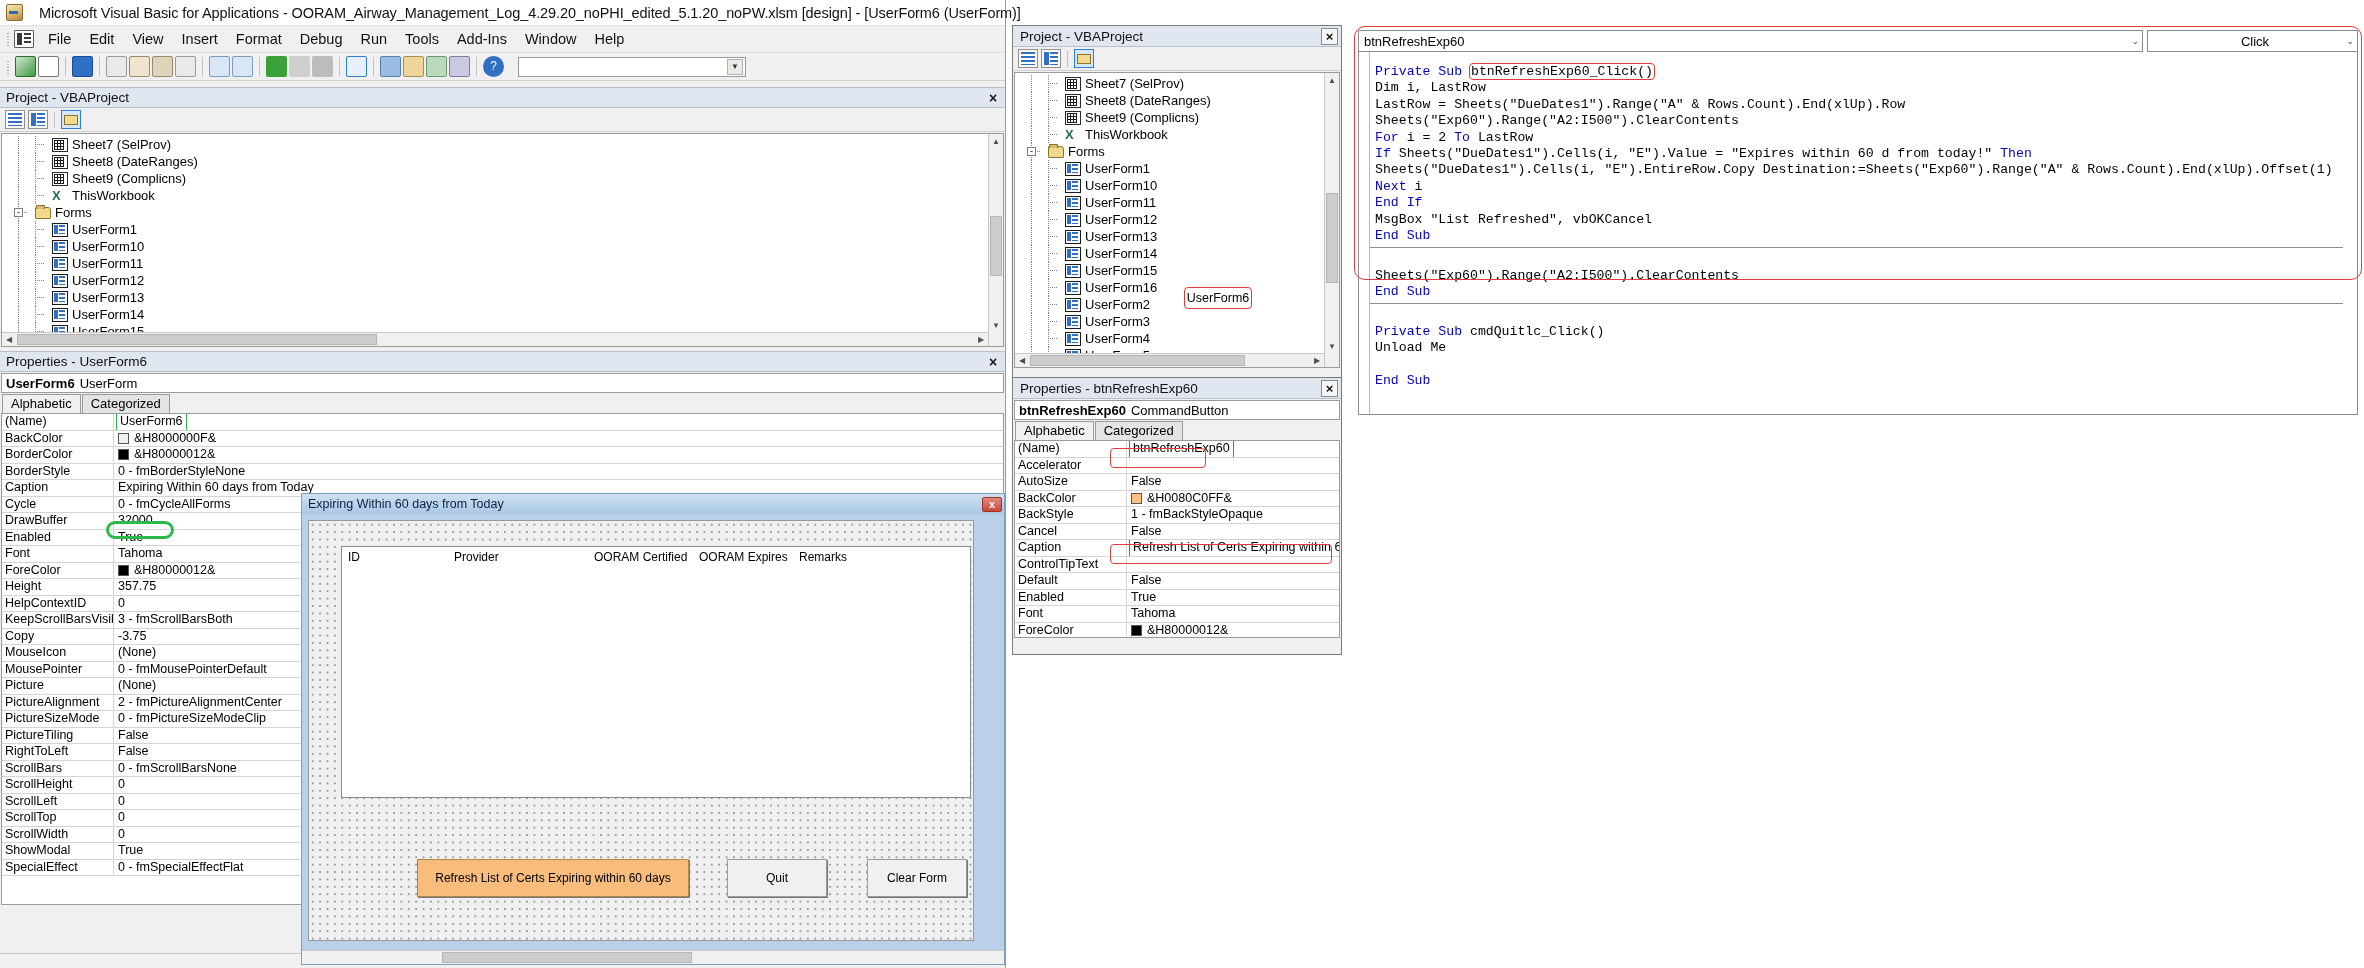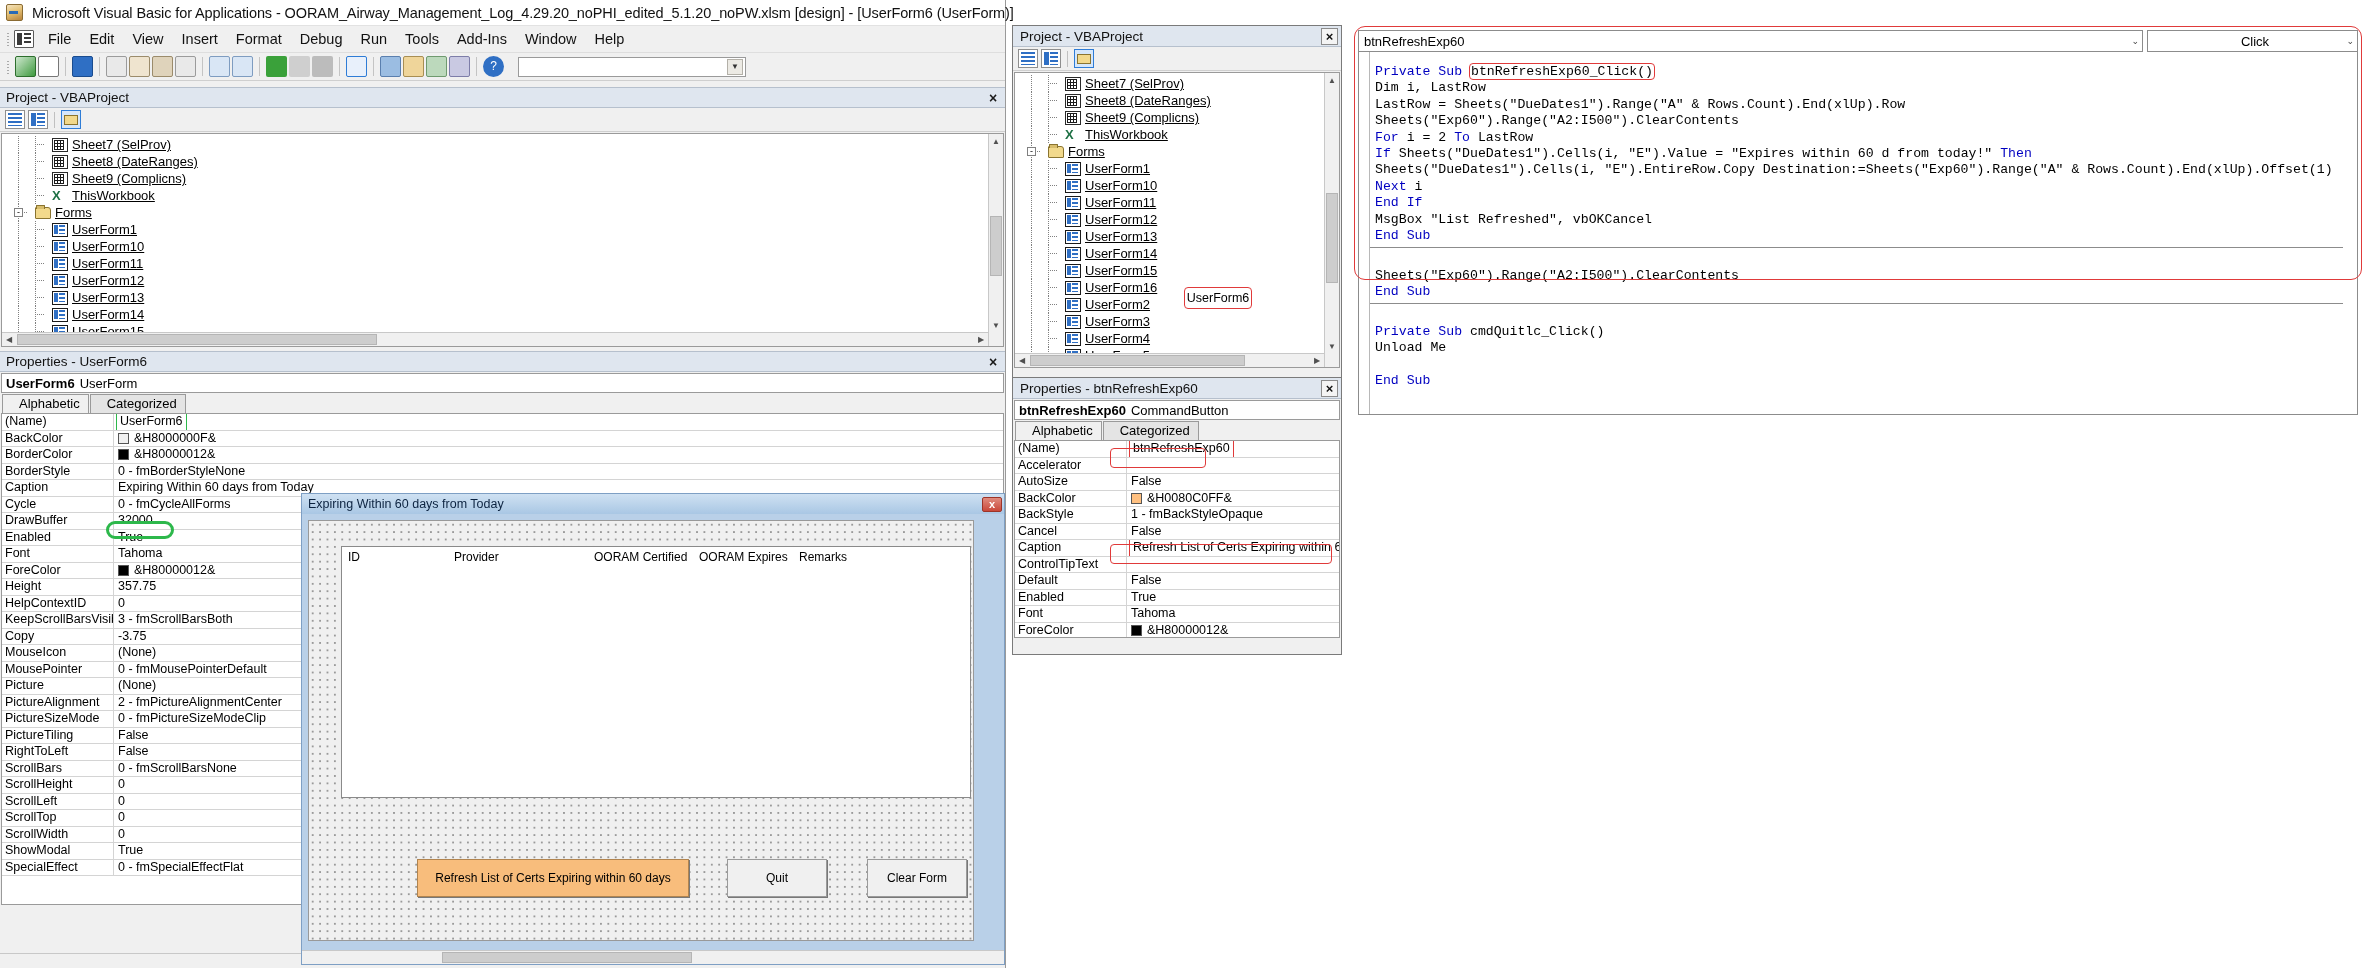--- a/index.html
+++ b/index.html
@@ -13,21 +13,21 @@
   #root { position: relative; width: 2364px; height: 968px; background: #ffffff; }
 
   
   .vbe-window {
     position: absolute; left: 0; top: 0; width: 1006px; height: 968px;
     background: #f0f0f0;
     border-right: 1px solid #9a9a9a;
   }
   .titlebar {
     height: 26px; background: #ffffff;
-    display: flex; align-items: center; padding-left: 6px; gap: 9px;
+    display: flex; align-items: center; padding-left: 6px; gap: 16px;
     border-bottom: 1px solid #e2e2e2;
   }
   .title-icon {
     width: 17px; height: 17px; flex: 0 0 auto;
     background: linear-gradient(160deg,#f3e3c0 0%,#e5c277 45%,#b9833a 100%);
     border: 1px solid #8a6b33; border-radius: 2px; position: relative;
   }
   .title-icon::after {
     content: ""; position: absolute; left: 2px; top: 6px; width: 9px; height: 3px;
     background: #2b6ab5;
@@ -93,21 +93,21 @@
     gap: 3px; padding-left: 5px; border-bottom: 1px solid #cfcfcf;
   }
   .pe-tb-btn { width: 20px; height: 19px; border: 1px solid #8f8f8f; background: #fff; position: relative; }
   .pe-tb-btn.sel { border: 1px solid #2e7cd6; background: #d5e7fb; }
   .pe-tb-sep { width: 1px; height: 16px; background: #c0c0c0; margin: 0 3px; }
 
   .tree {
     position: relative; background: #fff; border: 1px solid #9a9a9a;
     margin: 1px 1px 0 1px; overflow: hidden;
   }
-  .tree-rows { position: relative; padding-top: 2px; text-decoration: underline; }
+  .tree-rows { position: relative; padding-top: 2px; }
   .tree-row {
     display: flex; align-items: center; height: 17px; font-size: 13px; color: #000;
     white-space: nowrap; position: relative;
   }
   .tree-indent { flex: 0 0 auto; height: 17px; position: relative; }
   .dotline {
     position: absolute; top: 0; bottom: 0; width: 1px;
     background: repeating-linear-gradient(to bottom, #808080 0 1px, transparent 1px 2px);
   }
   .dot-h {
@@ -163,21 +163,21 @@
   }
 
   
   .props-header {
     display: flex; align-items: center; height: 20px; background: #fff;
     border: 1px solid #9a9a9a; margin: 1px 1px 0 1px; font-size: 13px; padding-left: 4px;
   }
   .props-header b { font-weight: bold; margin-right: 5px; }
   .props-tabs { display: flex; height: 20px; align-items: flex-end; padding-left: 2px; }
   .props-tab {
-    font-size: 13px; padding: 1px 8px 2px 16px; border: 1px solid #9a9a9a;
+    font-size: 13px; padding: 1px 8px 2px 8px; border: 1px solid #9a9a9a;
     border-bottom: none; background: #e4e4e4; margin-right: 1px;
   }
   .props-tab.active { background: #f0f0f0; position: relative; z-index: 2; }
   .props-grid {
     border: 1px solid #9a9a9a; background: #fff; margin: 0 1px; overflow: hidden;
     position: relative;
   }
   .prop-row { display: flex; height: 16.5px; font-size: 12.5px; border-bottom: 1px solid #d4d4d4; }
   .prop-name {
     width: 112px; flex: 0 0 112px; padding-left: 3px; border-right: 1px solid #d4d4d4;

